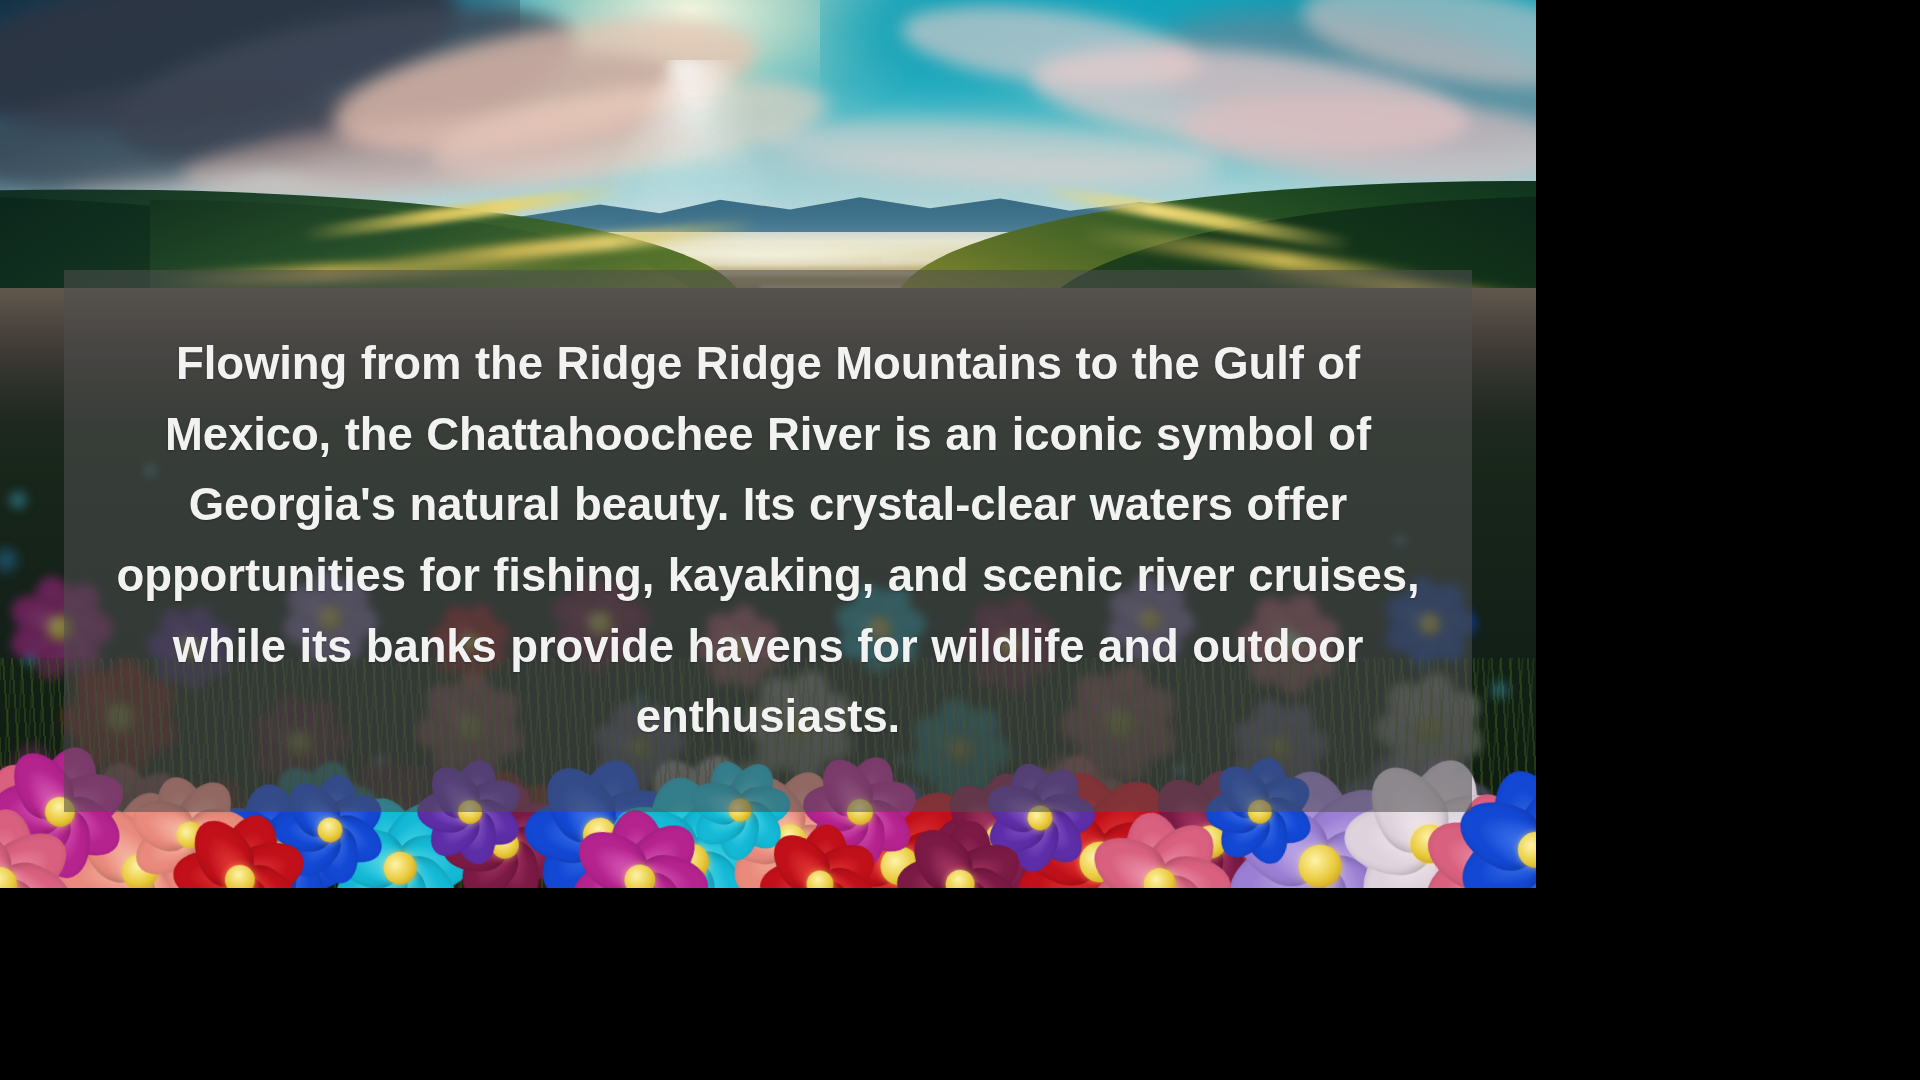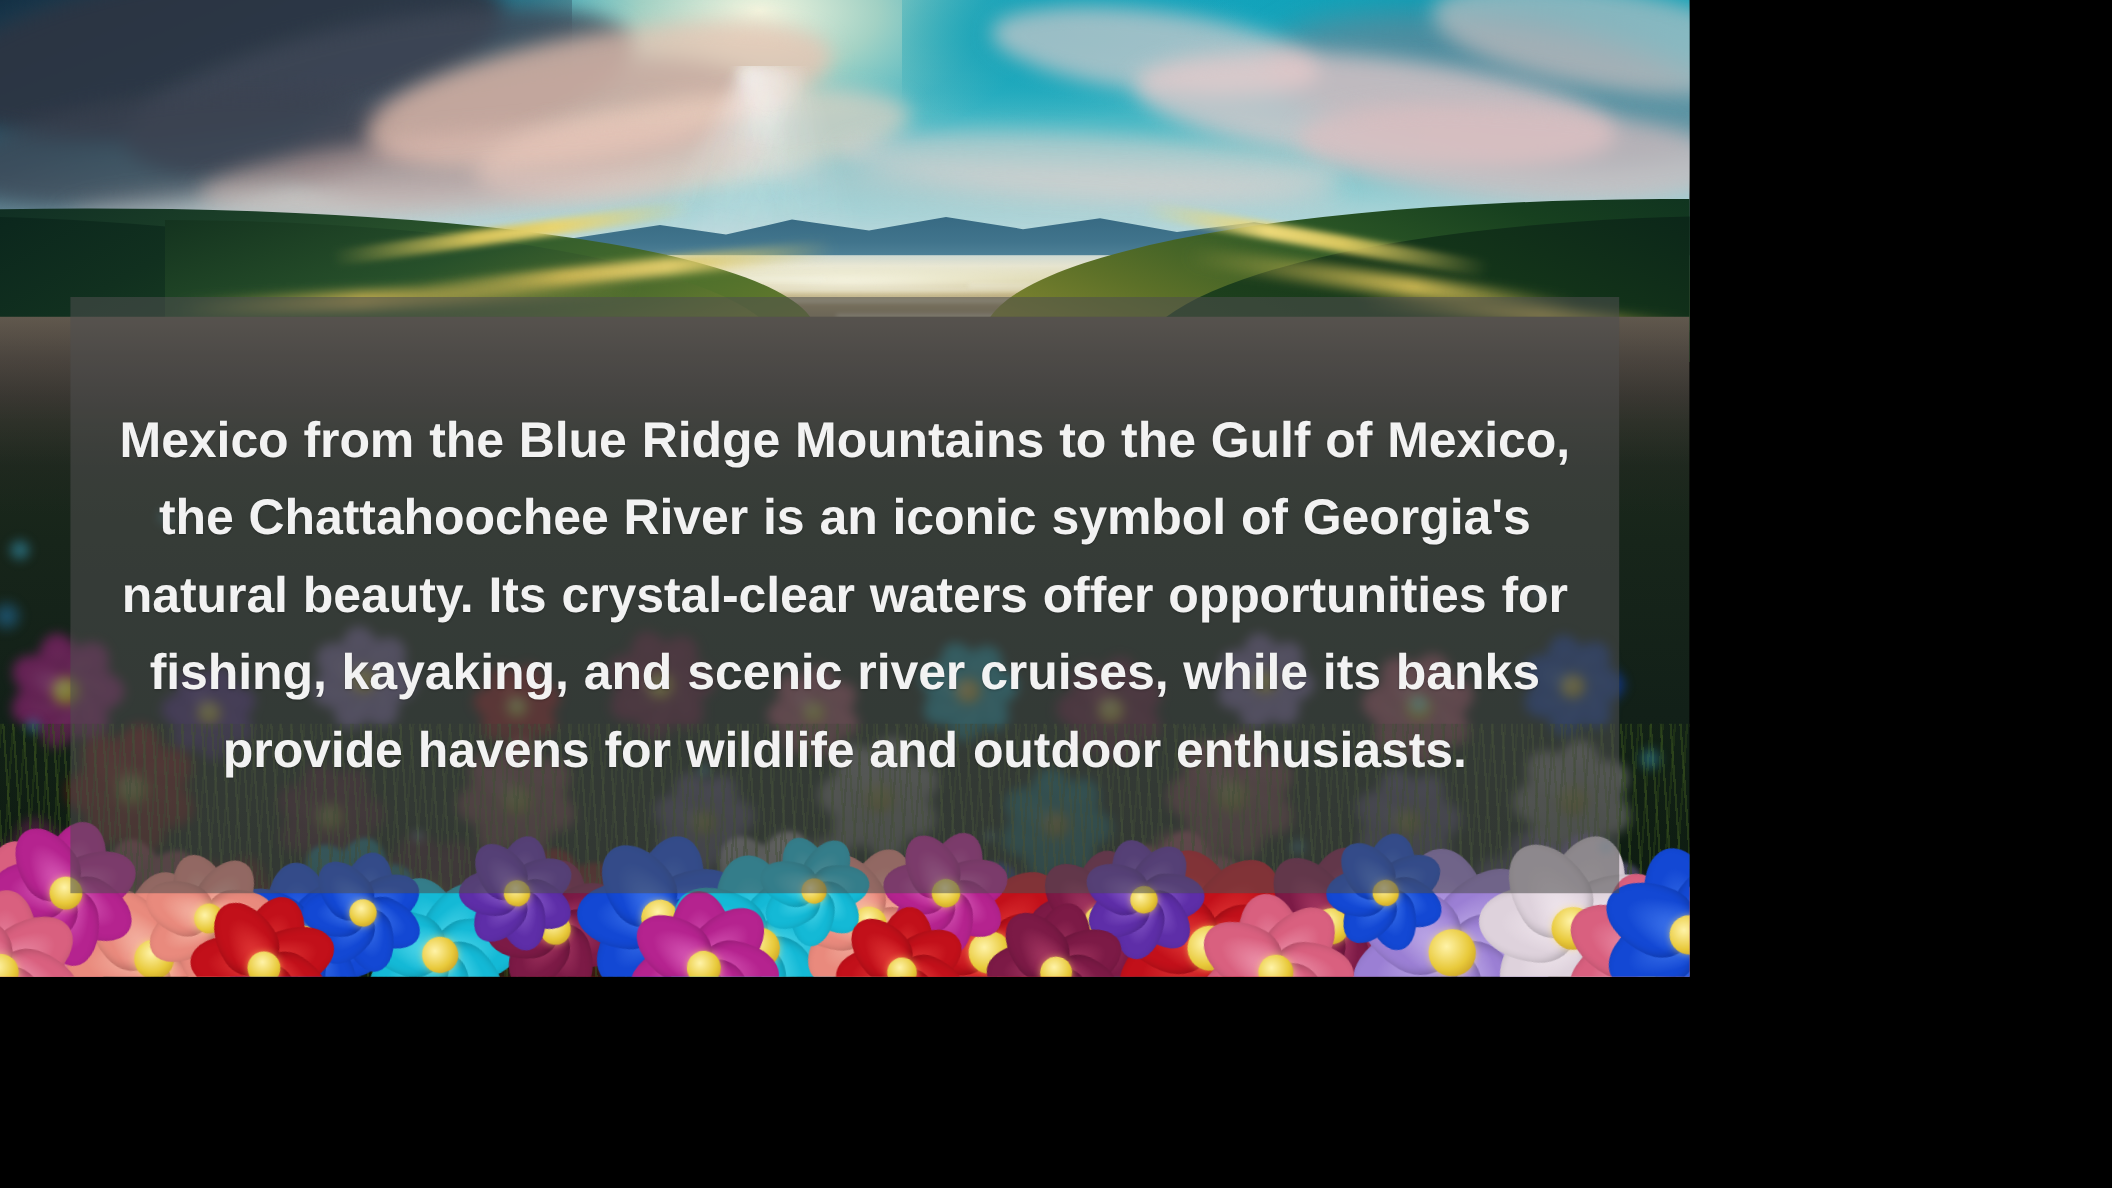--- a/index.html
+++ b/index.html
@@ -1010,16 +1010,16 @@
       <div class="bokeh" style="left: 1487px; top: 677px; width: 26px; height: 26px; background: radial-gradient(circle, rgba(70, 190, 235, 0.45) 0%, rgba(0, 0, 0, 0) 72%);"></div>
       <div class="bokeh" style="left: 1391px; top: 531px; width: 18px; height: 18px; background: radial-gradient(circle, rgba(90, 170, 230, 0.4) 0%, rgba(0, 0, 0, 0) 72%);"></div>
       <div class="bokeh" style="left: 373px; top: 753px; width: 14px; height: 14px; background: radial-gradient(circle, rgba(120, 210, 240, 0.4) 0%, rgba(0, 0, 0, 0) 72%);"></div>
       <div class="bokeh" style="left: 1171px; top: 761px; width: 18px; height: 18px; background: radial-gradient(circle, rgba(80, 190, 235, 0.42) 0%, rgba(0, 0, 0, 0) 72%);"></div>
       <div class="bokeh" style="left: 20px; top: 650px; width: 20px; height: 20px; background: radial-gradient(circle, rgba(50, 160, 215, 0.45) 0%, rgba(0, 0, 0, 0) 72%);"></div>
       <div class="bokeh" style="left: 893px; top: 753px; width: 14px; height: 14px; background: radial-gradient(circle, rgba(110, 200, 240, 0.38) 0%, rgba(0, 0, 0, 0) 72%);"></div>
       <div class="bokeh" style="left: 1452px; top: 762px; width: 16px; height: 16px; background: radial-gradient(circle, rgba(90, 190, 235, 0.4) 0%, rgba(0, 0, 0, 0) 72%);"></div>
     </div>
 
   <div class="overlay-box">
-    <div class="overlay-text">Mexico from the Blue Ridge Mountains to the Gulf of Mexico, the Chattahoochee River is an iconic symbol of Georgia's natural beauty. Its crystal-clear waters offer opportunities for fishing, kayaking, and scenic river cruises, while its banks provide havens for wildlife and outdoor enthusiasts.</div>
+    <div class="overlay-text">Flowing from the Ridge Ridge Mountains to the Gulf of Mexico, the Chattahoochee River is an iconic symbol of Georgia's natural beauty. Its crystal-clear waters offer opportunities for fishing, kayaking, and scenic river cruises, while its banks provide havens for wildlife and outdoor enthusiasts.</div>
   </div>
 
 </div>
 
 </body></html>

